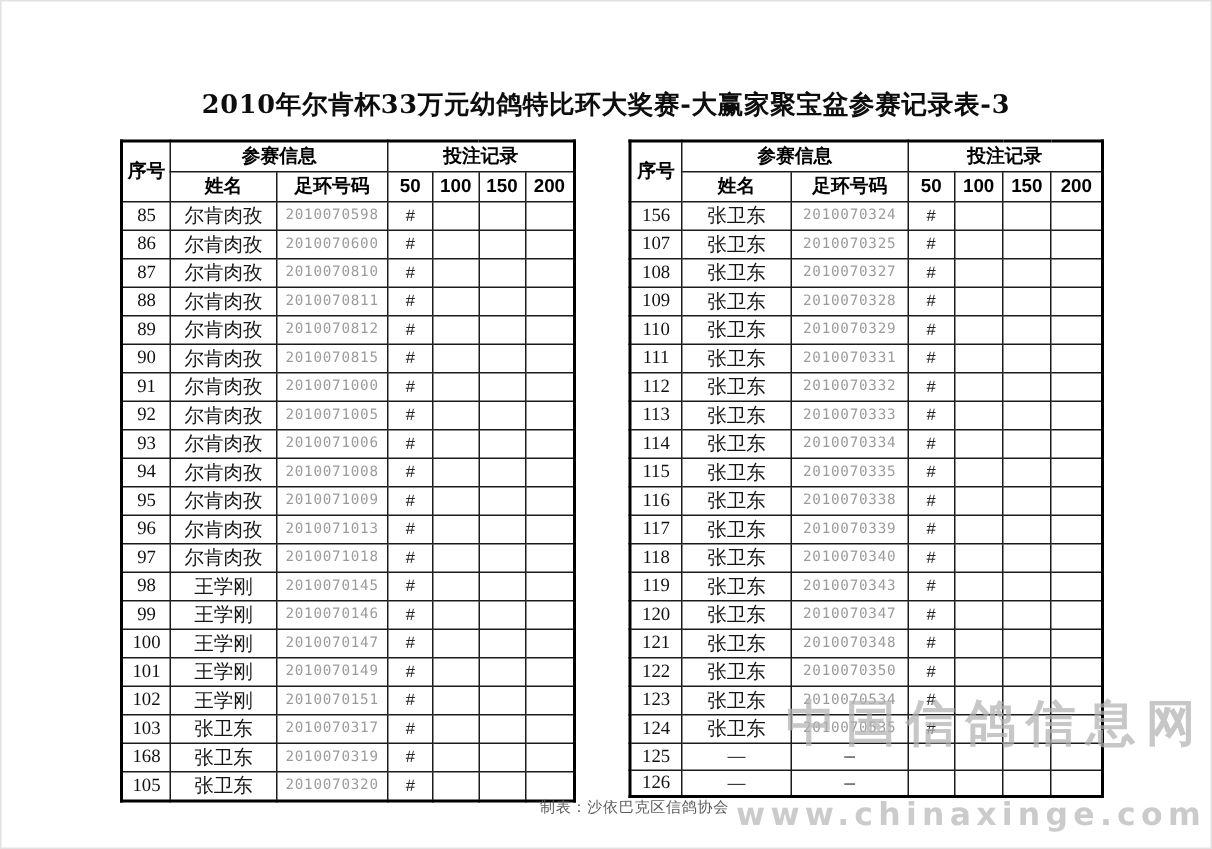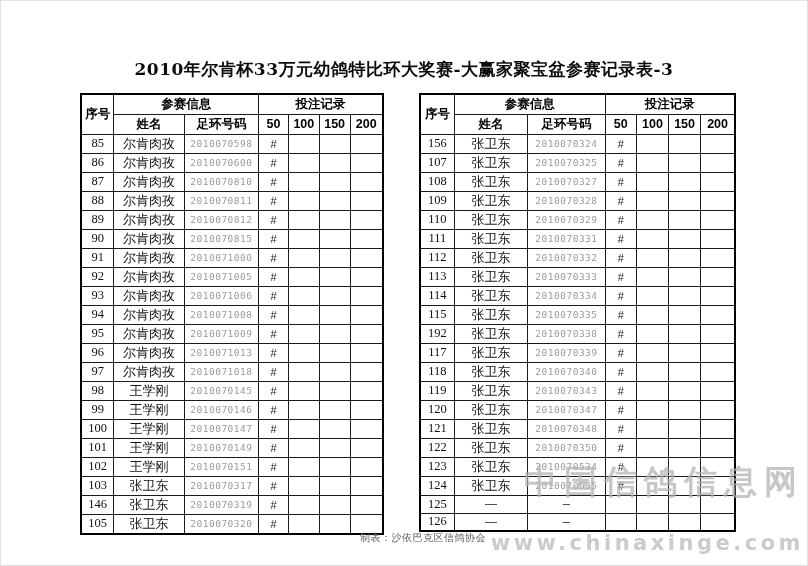--- a/index.html
+++ b/index.html
@@ -295,21 +295,21 @@
         <tr>
           <td class="col-index">103</td>
           <td class="col-name">张卫东</td>
           <td class="col-ring">2010070317</td>
           <td class="col-bet">#</td>
           <td class="col-bet"></td>
           <td class="col-bet"></td>
           <td class="col-bet"></td>
         </tr>
         <tr>
-          <td class="col-index">146</td>
+          <td class="col-index">168</td>
           <td class="col-name">张卫东</td>
           <td class="col-ring">2010070319</td>
           <td class="col-bet">#</td>
           <td class="col-bet"></td>
           <td class="col-bet"></td>
           <td class="col-bet"></td>
         </tr>
         <tr>
           <td class="col-index">105</td>
           <td class="col-name">张卫东</td>
@@ -434,21 +434,21 @@
         <tr>
           <td class="col-index">115</td>
           <td class="col-name">张卫东</td>
           <td class="col-ring">2010070335</td>
           <td class="col-bet">#</td>
           <td class="col-bet"></td>
           <td class="col-bet"></td>
           <td class="col-bet"></td>
         </tr>
         <tr>
-          <td class="col-index">192</td>
+          <td class="col-index">116</td>
           <td class="col-name">张卫东</td>
           <td class="col-ring">2010070338</td>
           <td class="col-bet">#</td>
           <td class="col-bet"></td>
           <td class="col-bet"></td>
           <td class="col-bet"></td>
         </tr>
         <tr>
           <td class="col-index">117</td>
           <td class="col-name">张卫东</td>

